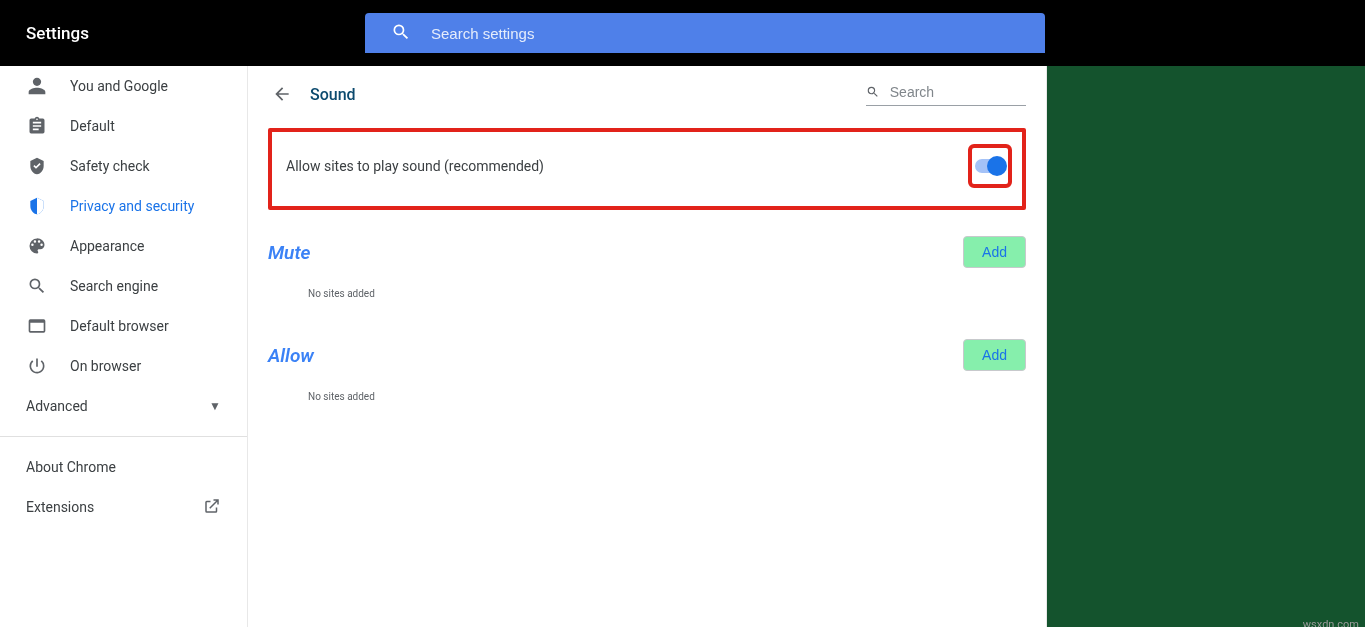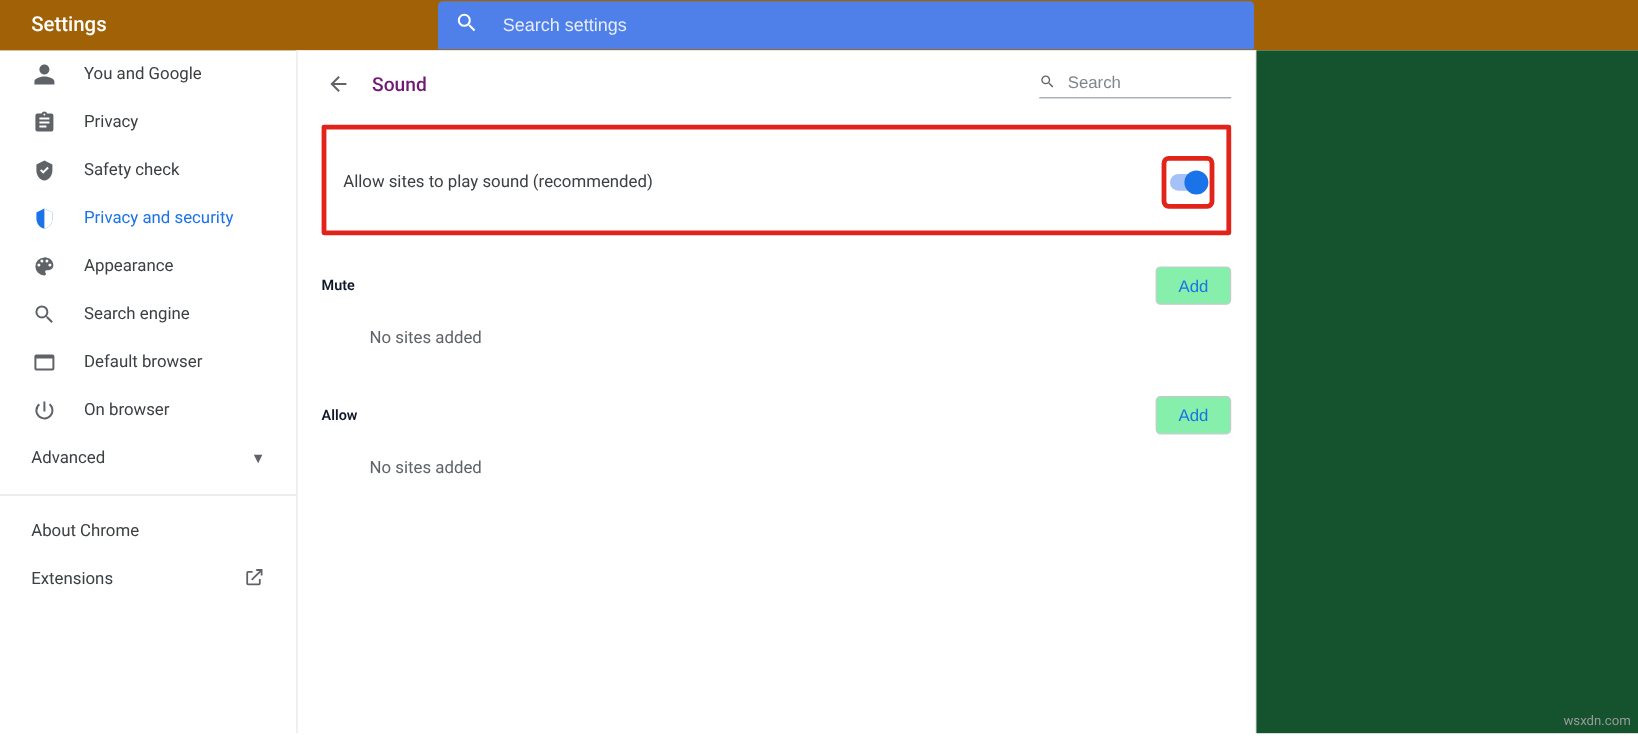--- a/index.html
+++ b/index.html
@@ -7,40 +7,40 @@
   body {
     font-family: "Segoe UI", Roboto, Arial, sans-serif;
     font-size: 14px;
     color: #202124;
     background: #ffffff;
     width: 1365px;
   }
 
   
   .top-header {
-    background: #a16207;
-    height: 42px;
+    background: #000000;
+    height: 66px;
     display: flex;
     align-items: center;
     padding-left: 26px;
   }
   .top-header .title {
     color: #ffffff;
     font-size: 17px;
     font-weight: 500;
   }
   .search-wrap {
     margin-left: auto;
     width: 680px;
     height: 40px;
     background: #4f80e9;
     border-radius: 4px 4px 0 0;
     display: flex;
     align-items: center;
-    padding: 0 14px;
+    padding: 0 26px;
     margin-right: 320px;
   }
   .search-wrap svg { fill: #ffffff; width: 20px; height: 20px; flex: none; }
   .search-wrap input {
     background: transparent;
     border: none;
     outline: none;
     color: #ffffff;
     font-size: 15px;
     margin-left: 18px;
@@ -123,41 +123,41 @@
     align-items: center;
     margin-bottom: 20px;
   }
   .page-head .back {
     width: 28px; height: 28px;
     display:flex;align-items:center;justify-content:center;
     cursor:pointer;
     margin-right: 14px;
   }
   .page-head .back svg { width: 20px; height: 20px; fill:#5f6368; }
-  .page-head .page-title { font-size: 16px; font-weight: 500; color:#701a75; }
+  .page-head .page-title { font-size: 16px; font-weight: 500; color:#0c4a6e; }
   .page-head .mini-search {
     margin-left: auto;
     display:flex; align-items:center;
     border-bottom: 1px solid #9aa0a6;
     width: 160px;
     padding-bottom: 4px;
   }
   .page-head .mini-search svg { width:16px; height:16px; fill:#5f6368; margin-right:8px; }
   .page-head .mini-search input {
     border:none; outline:none; font-size:14px; width:100%; color:#202124;
   }
   .page-head .mini-search input::placeholder { color:#80868b; }
 
   
   .highlight-row {
     border: 4px solid #e2231a;
     border-radius: 2px;
     display:flex;
     align-items:center;
-    padding: 22px 14px 18px 14px;
+    padding: 12px 14px 18px 14px;
     margin-bottom: 26px;
     position: relative;
   }
   .highlight-row .row-label { color:#3c4043; font-size:14px; }
   .toggle-box {
     margin-left:auto;
     width:44px; height:44px;
     border: 4px solid #e2231a;
     border-radius: 6px;
     display:flex; align-items:center; justify-content:center;
@@ -173,33 +173,33 @@
   .toggle .knob {
     position:absolute; right:-2px; top:-3px;
     width:20px; height:20px; border-radius:50%;
     background:#1a73e8;
   }
 
   .section-head {
     display:flex; align-items:center;
     margin-bottom: 20px;
   }
-  .section-head .sec-title { font-size:12px; font-weight:600; color:#0f172a; }
+  .section-head .sec-title { font-size:19px; font-weight:600; color:#3b82f6;font-style:italic; }
   .add-btn {
     margin-left:auto;
     border:1px solid #c7c9cc;
     background:#86efac;
     color:#1a73e8;
     font-size:14px;
     font-weight:500;
     border-radius:4px;
     padding: 7px 18px;
     cursor:pointer;
   }
-  .empty-line { color:#5f6368; font-size:14px; padding-left:40px; margin-bottom: 40px; }
+  .empty-line { color:#5f6368; font-size:10px; padding-left:40px; margin-bottom: 40px; }
 
   
   .right-gutter { flex: 1; background:#14532d; min-height:569px; position:relative; }
   .attribution {
     position:absolute; right:6px; bottom:4px;
     font-size:11px; color:#9a9a9a;
   }
 </style>
 </head>
 <body>
@@ -228,21 +228,21 @@
       </span>
       <span>You and Google</span>
     </div>
 
     <div class="side-item">
       <span class="icon-slot">
         <svg viewBox="0 0 24 24">
             <path d="M19 3h-4.18A3 3 0 0012 1a3 3 0 00-2.82 2H5a2 2 0 00-2 2v14a2 2 0 002 2h14a2 2 0 002-2V5a2 2 0 00-2-2zm-7 0a1 1 0 110 2 1 1 0 010-2zM7 7h10v2H7V7zm0 4h10v2H7v-2zm0 4h7v2H7v-2z"></path>
           </svg>
       </span>
-      <span>Privacy</span>
+      <span>Default</span>
     </div>
 
     <div class="side-item">
       <span class="icon-slot">
         <svg viewBox="0 0 24 24">
             <path d="M12 2l8 4v6c0 5-3.4 9.5-8 10-4.6-.5-8-5-8-10V6l8-4zm-1.2 13.4l5.6-5.6-1.4-1.4-4.2 4.2-1.8-1.8-1.4 1.4 3.2 3.2z"></path>
           </svg>
       </span>
       <span>Safety check</span>
     </div>

